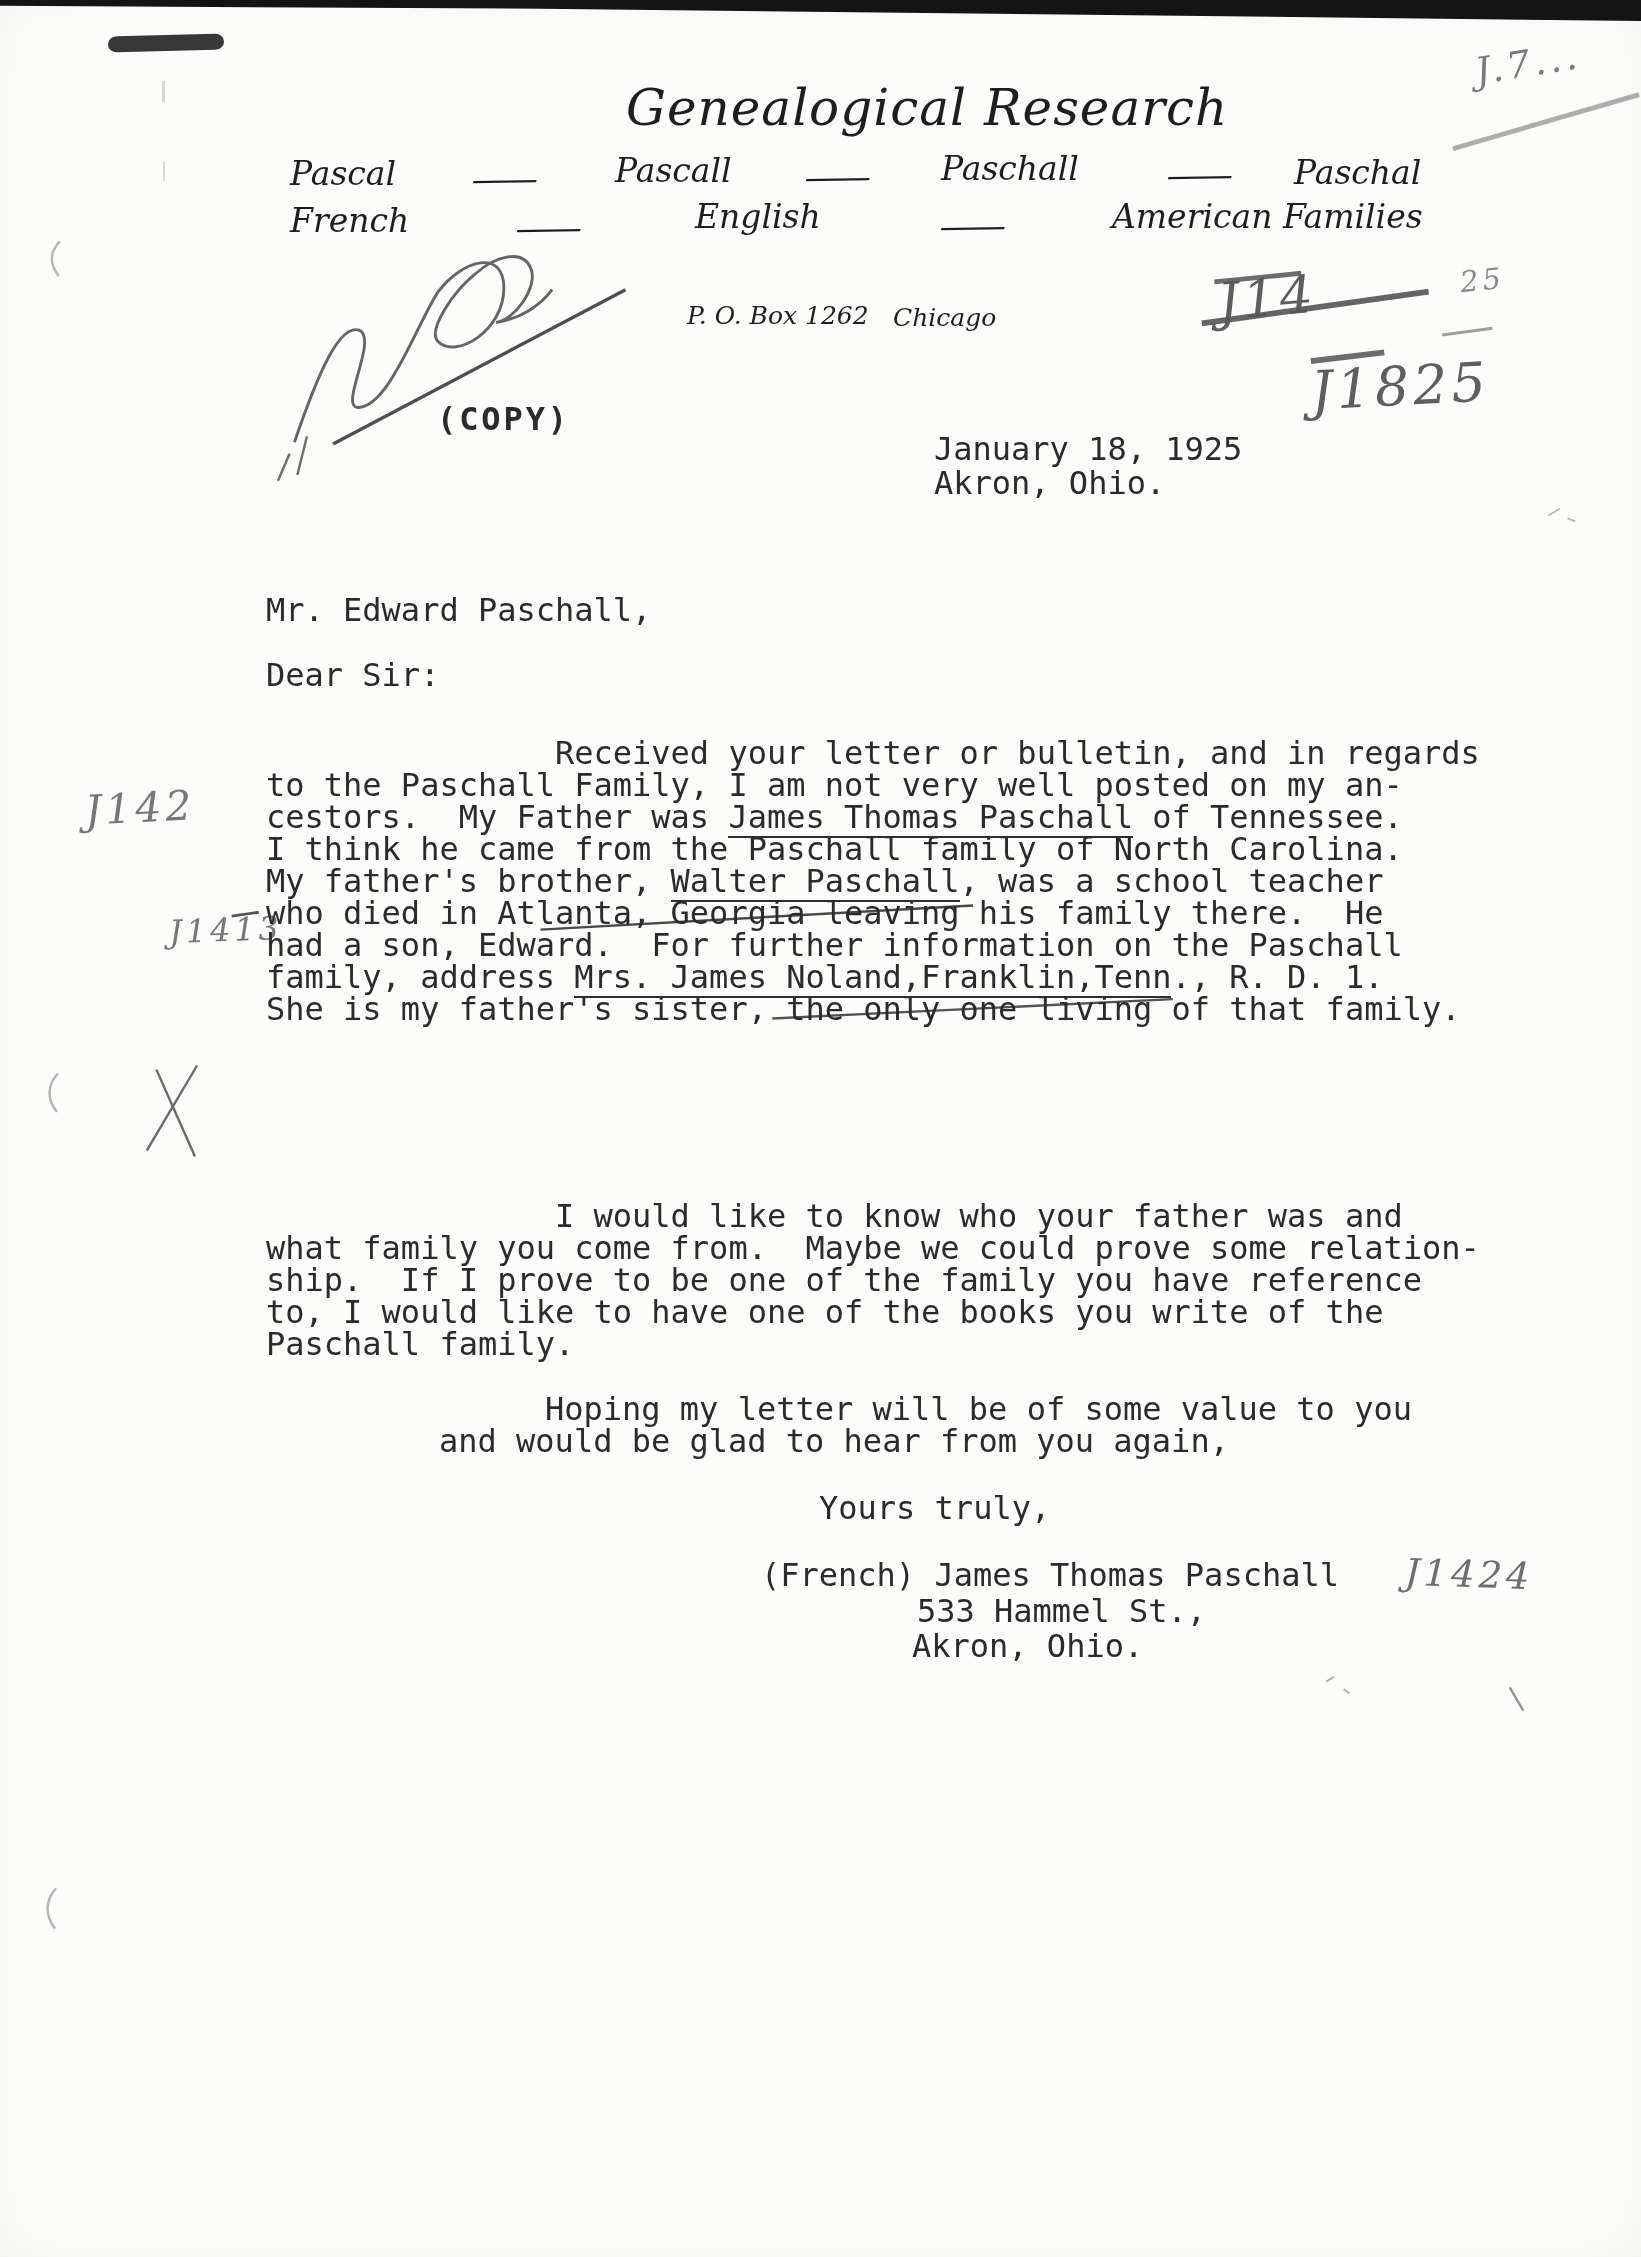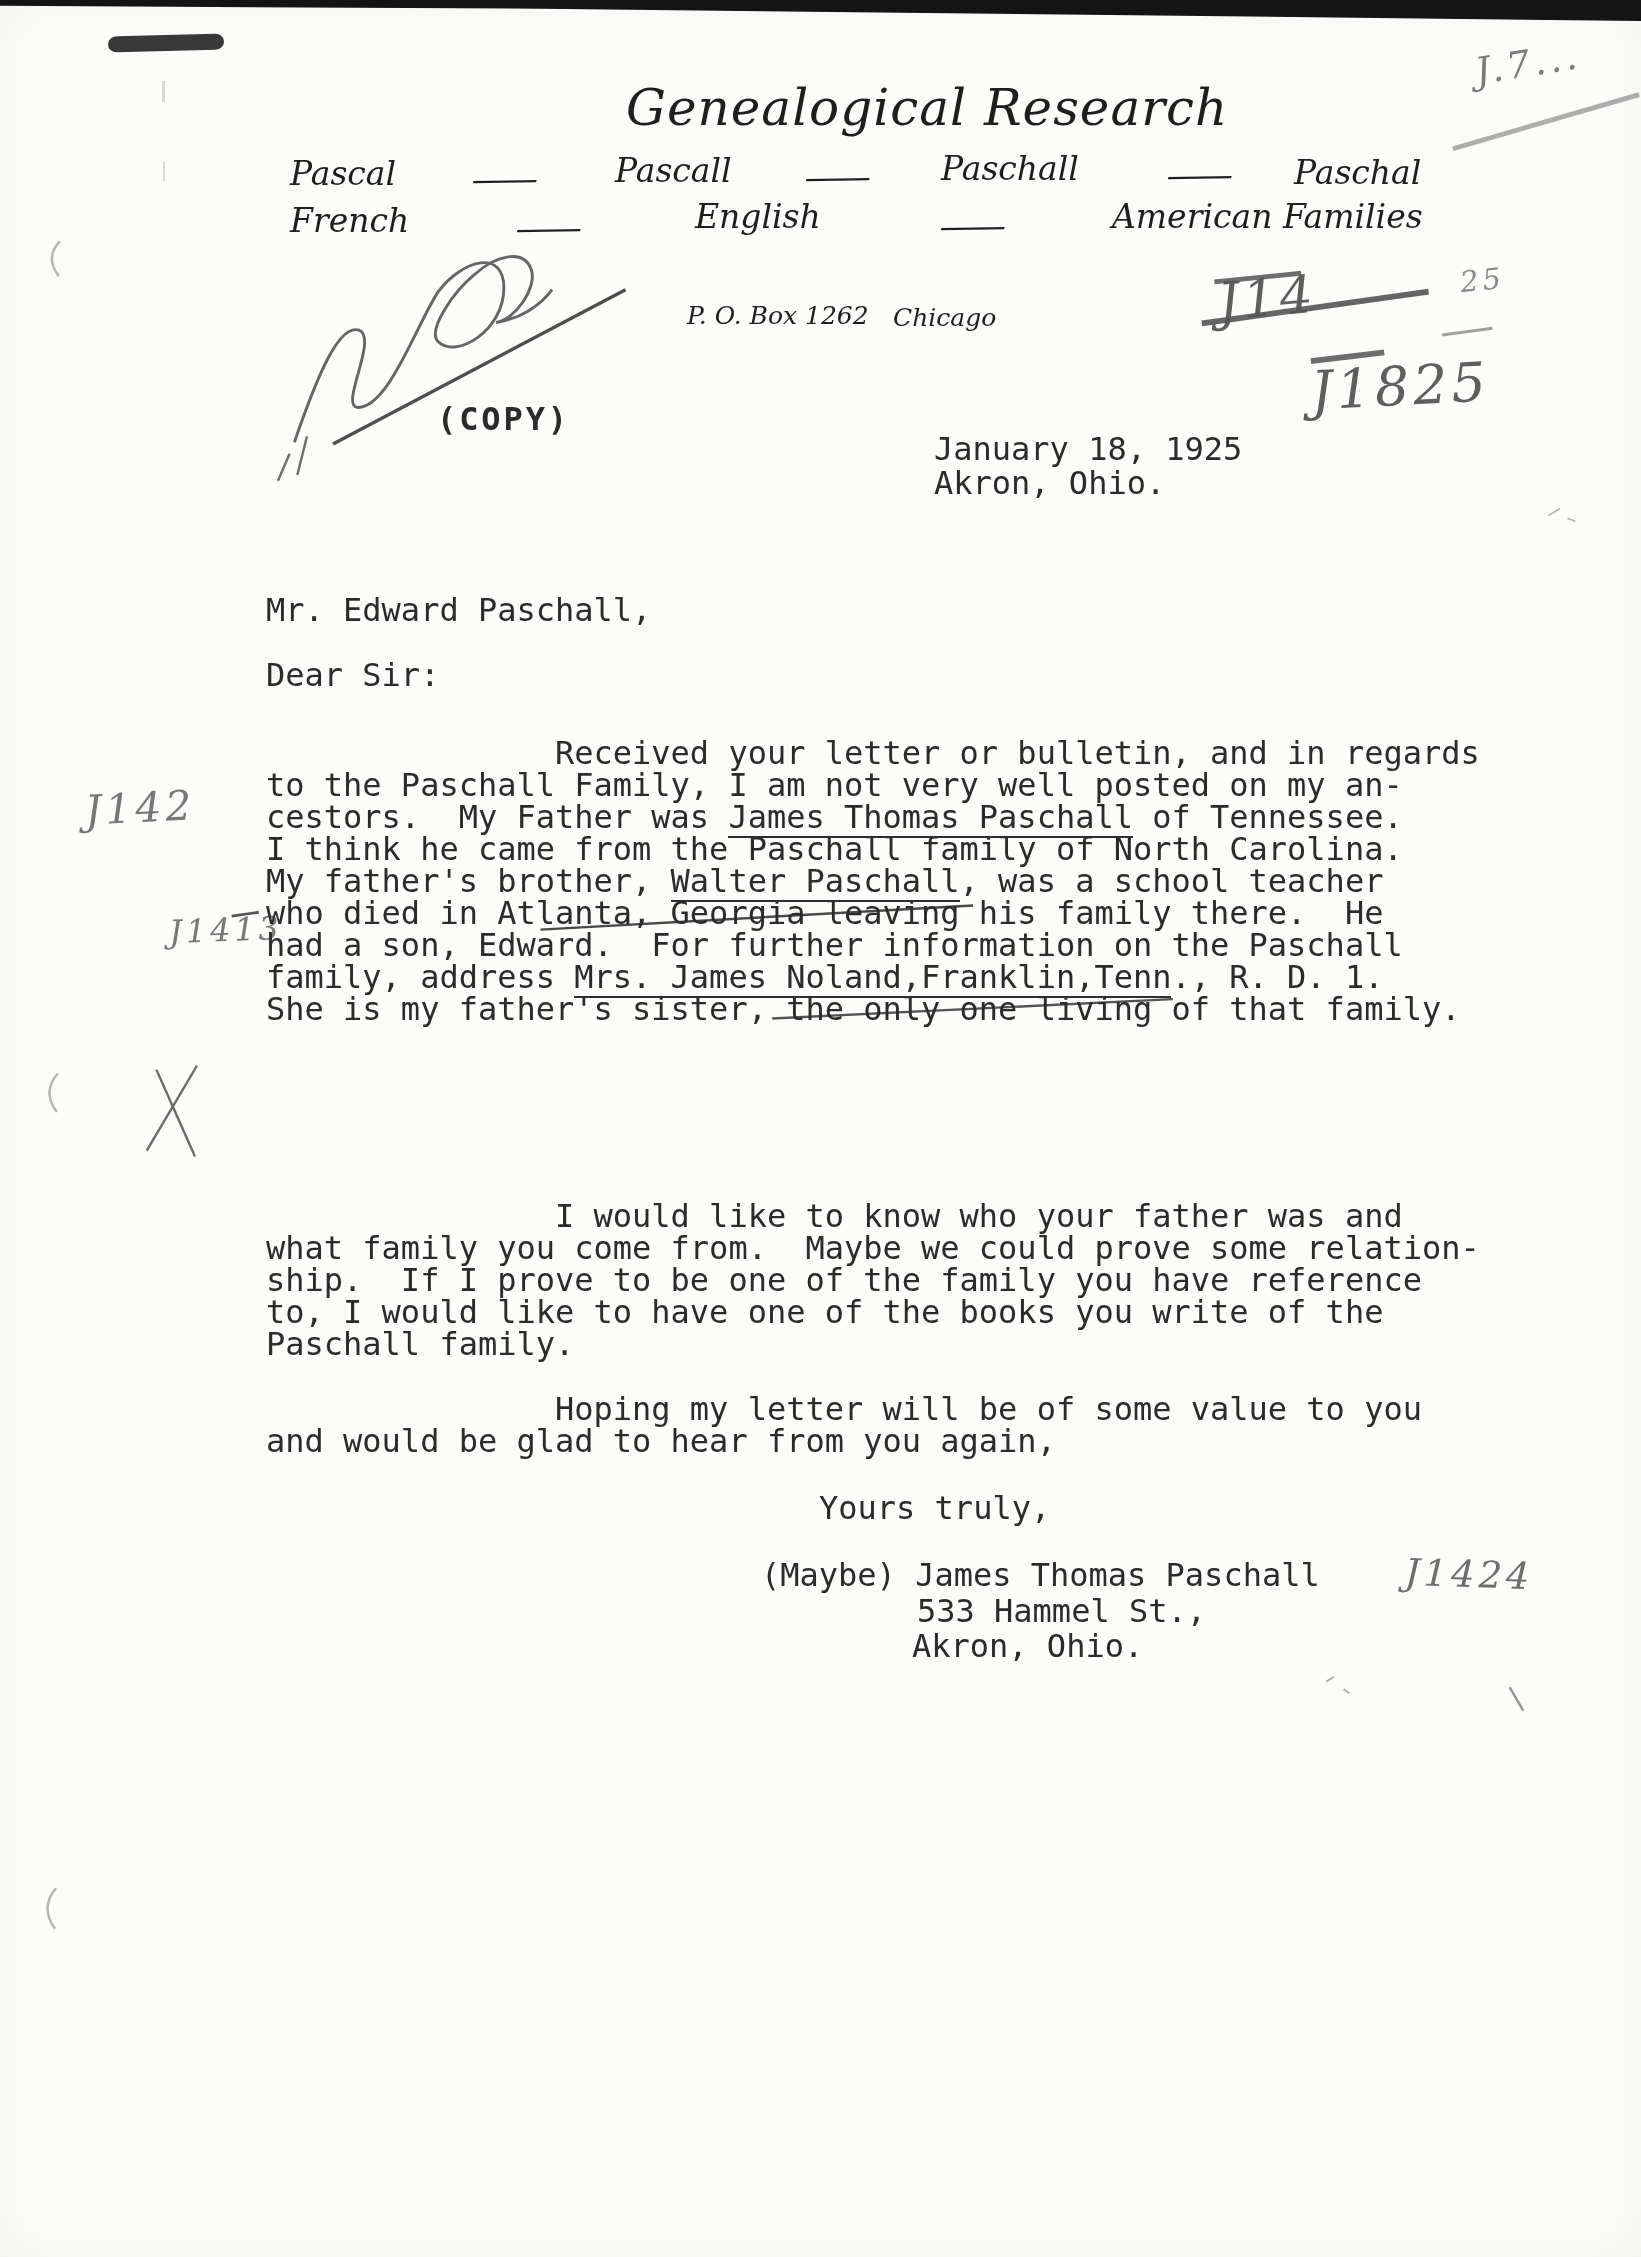--- a/index.html
+++ b/index.html
@@ -79,24 +79,24 @@
 
   <div class="tw copy-label" style="left:437px;top:403px;">(COPY)</div>
   <div class="tw" style="left:934px;top:433px;">January 18, 1925</div>
   <div class="tw" style="left:934px;top:467px;">Akron, Ohio.</div>
 
   <div class="tw" style="left:266px;top:594px;">Mr. Edward Paschall,</div>
   <div class="tw" style="left:266px;top:659px;">Dear Sir:</div>
 
   <div class="tw para" style="left:266px;top:737px;"><div class="line"><span>               Received your letter or bulletin, and in regards</span></div><div class="line"><span>to the Paschall Family, I am not very well posted on my an-</span></div><div class="line"><span>cestors.  My Father was </span><span class="u">James Thomas Paschall</span><span> of Tennessee.</span></div><div class="line"><span>I think he came from the Paschall family of North Carolina.</span></div><div class="line"><span>My father's brother, </span><span class="u">Walter Paschall</span><span>, was a school teacher</span></div><div class="line"><span>who died in Atlanta, Georgia leaving his family there.  He</span></div><div class="line"><span>had a son, Edward.  For further information on the Paschall</span></div><div class="line"><span>family, address </span><span class="u">Mrs. James Noland,Franklin,Tenn</span><span>., R. D. 1.</span></div><div class="line"><span>She is my father's sister, the only one living of that family.</span></div></div>
   <div class="tw para" style="left:266px;top:1200px;"><div class="line"><span>               I would like to know who your father was and</span></div><div class="line"><span>what family you come from.  Maybe we could prove some relation-</span></div><div class="line"><span>ship.  If I prove to be one of the family you have reference</span></div><div class="line"><span>to, I would like to have one of the books you write of the</span></div><div class="line"><span>Paschall family.</span></div></div>
-  <div class="tw para" style="left:266px;top:1393px;"><div class="line"><span>               Hoping my letter will be of some value to you</span></div><div class="line"><span>and would be glad to hear from you again,</span></div></div>
+  <div class="tw para" style="left:256px;top:1393px;text-align:center;"><div class="line"><span>               Hoping my letter will be of some value to you</span></div><div class="line"><span>and would be glad to hear from you again,</span></div></div>
 
   <div class="tw" style="left:819px;top:1492px;">Yours truly,</div>
-  <div class="tw" style="left:761px;top:1559px;">(Maybe) James Thomas Paschall</div>
+  <div class="tw" style="left:761px;top:1559px;">(French) James Thomas Paschall</div>
   <div class="tw" style="left:917px;top:1595px;">533 Hammel St.,</div>
   <div class="tw" style="left:912px;top:1630px;">Akron, Ohio.</div>
 
   <svg class="scribbles" width="1641" height="2257" viewBox="0 0 1700 2338">
 
     <path d="M305,458 C330,385 352,335 372,342 C392,350 352,420 370,422 C402,424 432,335 454,302
              C480,268 522,258 522,298 C522,343 472,372 454,354 C442,342 470,302 492,284
              C514,264 542,258 550,278 C558,298 532,332 514,334 C540,330 560,316 572,300" fill="none" stroke="#4a4a4a" stroke-width="3" opacity="0.85"></path>
     <path d="M300,470 l-12,28 M318,452 l-10,40" fill="none" stroke="#4a4a4a" stroke-width="2.5" opacity="0.8"></path>
 

